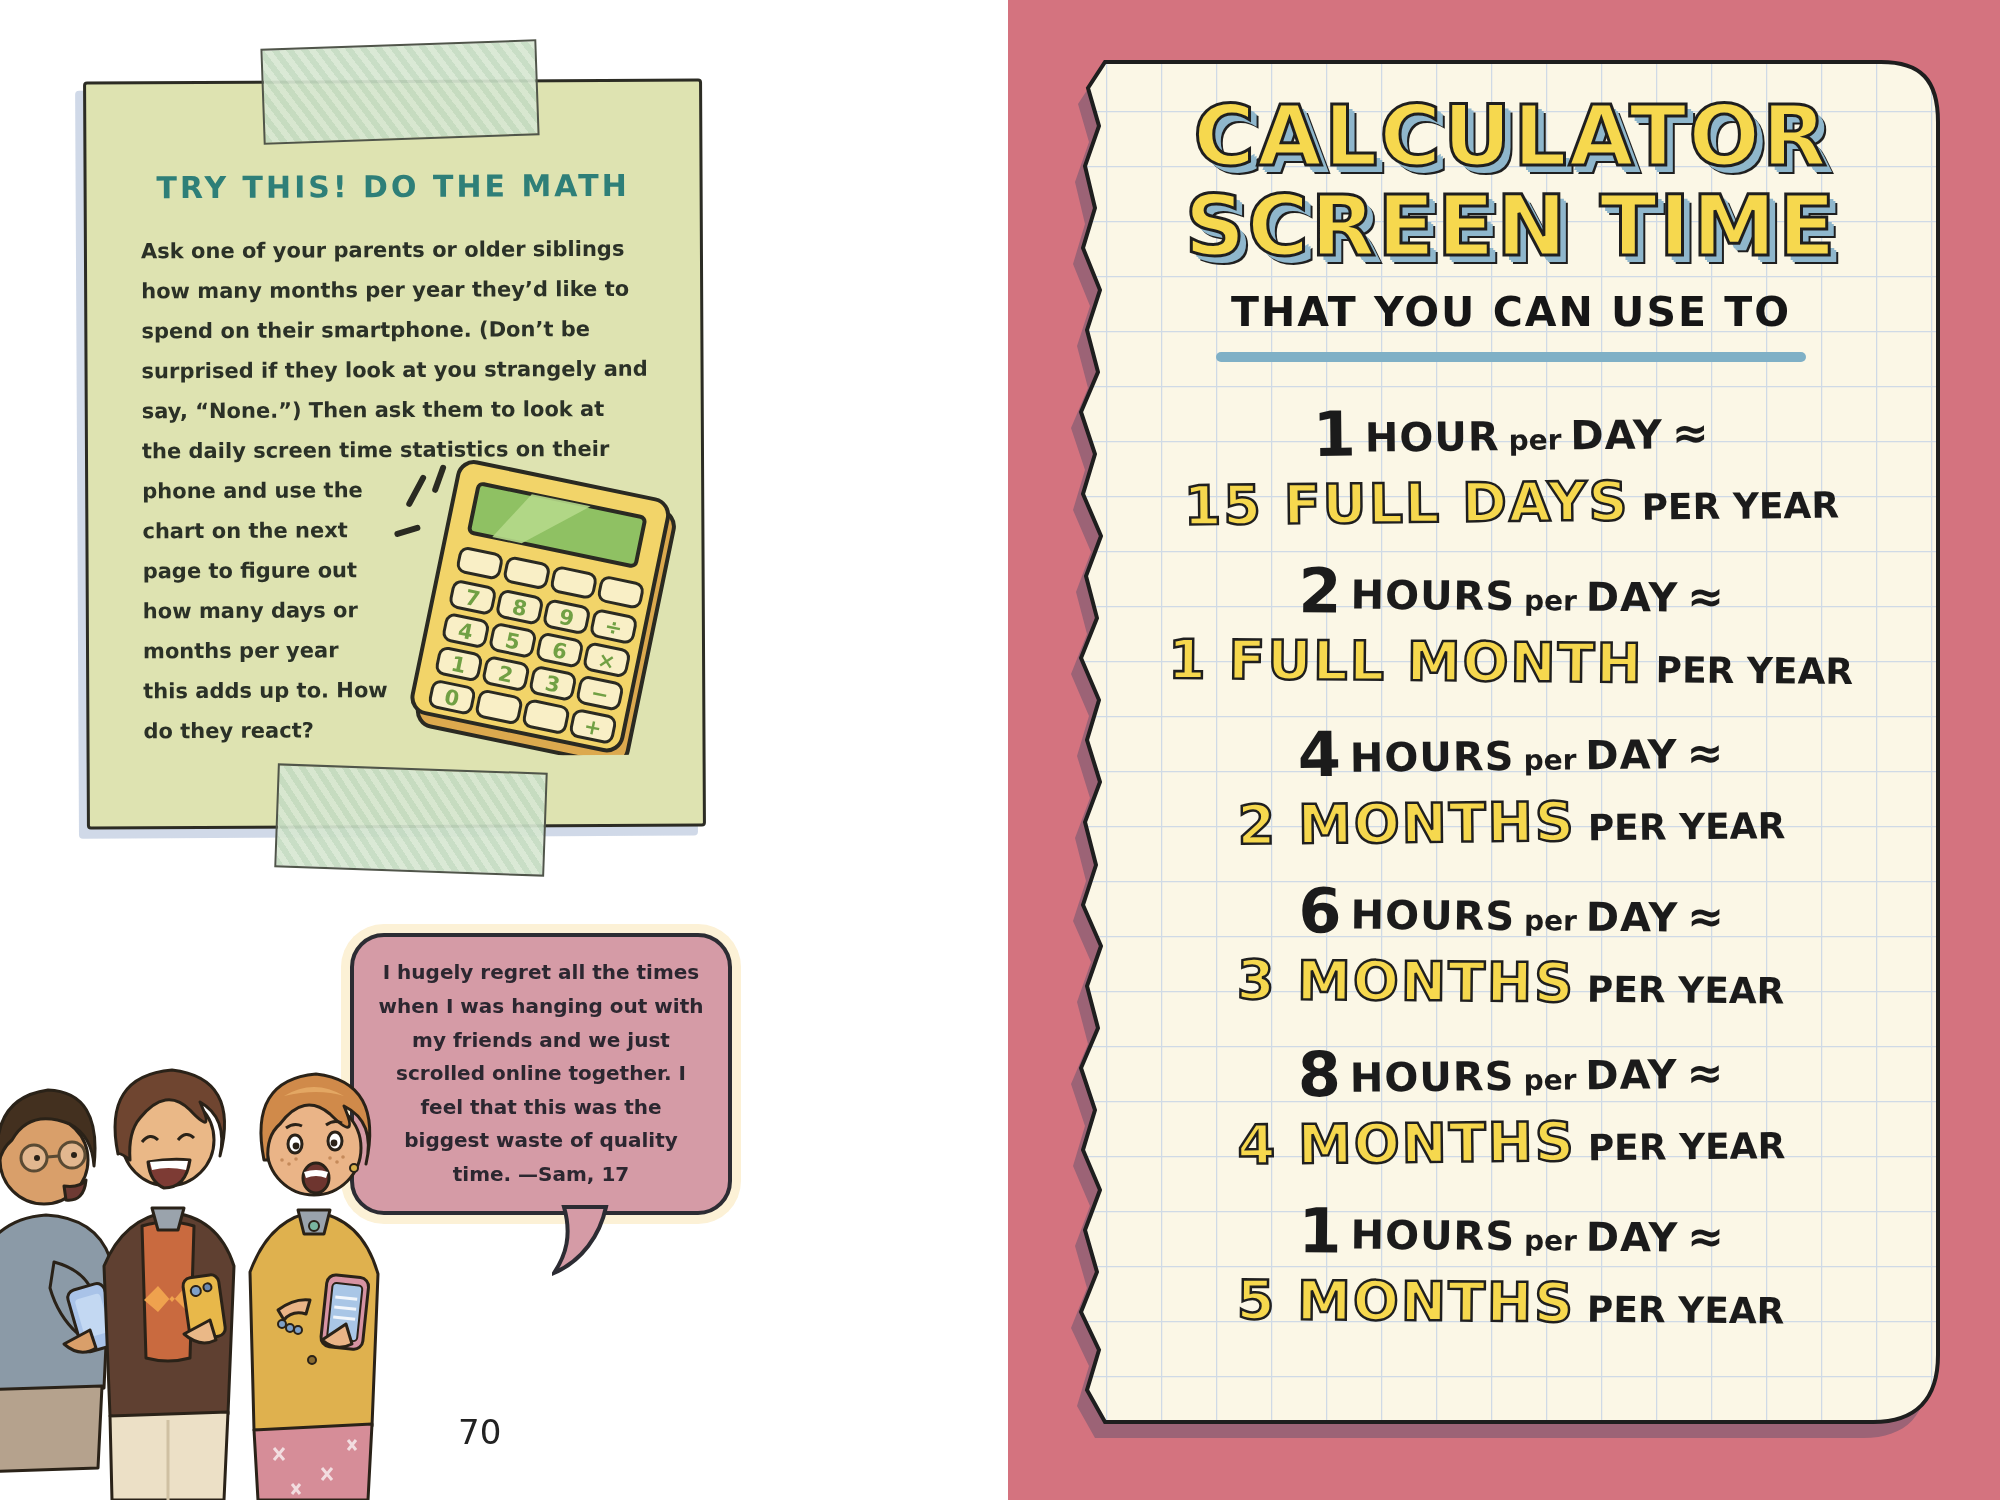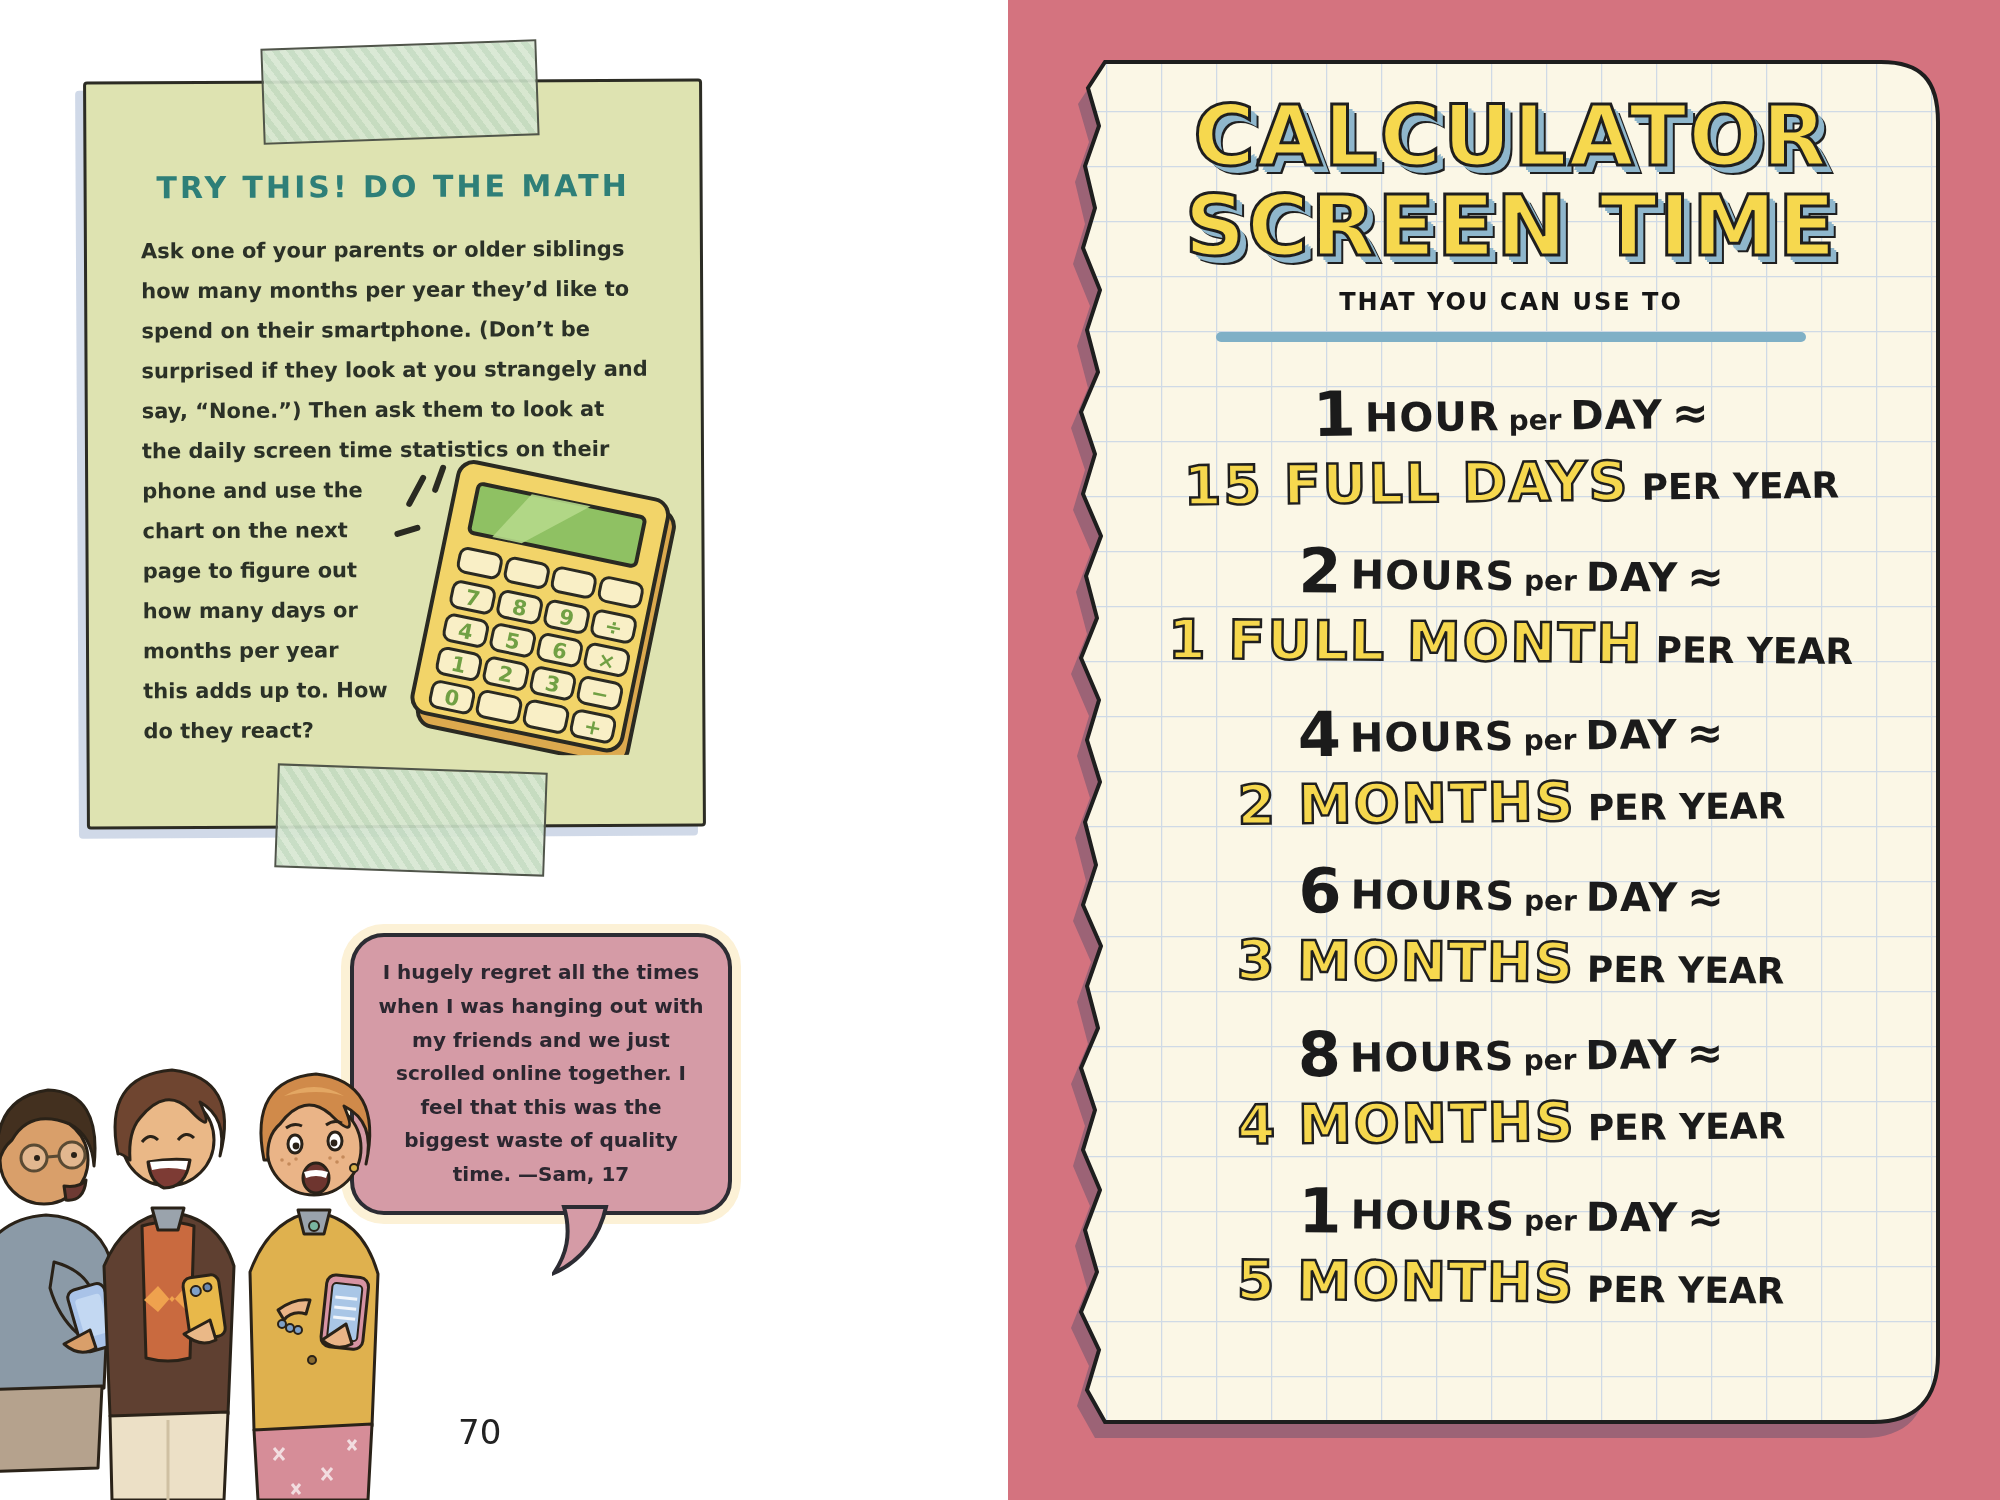--- a/index.html
+++ b/index.html
@@ -38,21 +38,21 @@
 
   
   .right-page{position:absolute;left:1008px;top:0;width:992px;height:1500px;background:#d4737f;}
   .paper-svg{position:absolute;left:35px;top:50px;}
   .paper-content{position:absolute;left:35px;top:50px;width:910px;height:1390px;
         box-sizing:border-box;padding:42px 18px 0 44px;text-align:center;color:#1f1f1f;}
 
   .title-big{font-size:84px;line-height:1.07;font-weight:bold;letter-spacing:2px;color:#f6d84e;
         -webkit-text-stroke:3px #1f1f1f;
         text-shadow:5px 5px 0 #8fb7cc,7px 7px 0 #8fb7cc,9px 9px 0 #1f1f1f;}
-  .subtitle{margin-top:16px;font-size:24px;font-weight:bold;letter-spacing:2px;color:#161616;}
+  .subtitle{margin-top:16px;font-size:41px;font-weight:bold;letter-spacing:2px;color:#161616;}
   .subtitle-em{margin-top:6px;font-size:58px;font-weight:bold;letter-spacing:3px;color:#8fb7cc;
         -webkit-text-stroke:2.5px #1f1f1f;}
   .underline{width:590px;height:10px;background:#7fb0c6;border-radius:6px;margin:16px auto 0;}
 
   .rows{margin-top:34px;}
   .row{margin-bottom:22px;}
   .row:nth-child(odd){transform:rotate(-.6deg);}
   .row:nth-child(even){transform:rotate(.5deg);}
   .row-top{font-weight:bold;color:#1b1b1b;white-space:nowrap;}
   .row-top .num{font-size:62px;margin-right:9px;vertical-align:-4px;}

